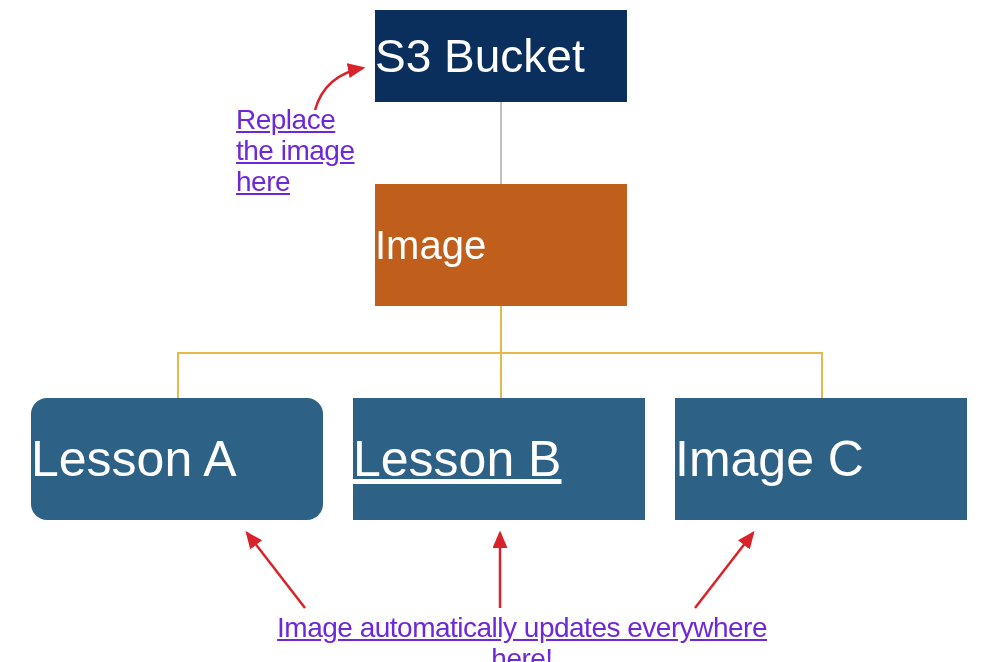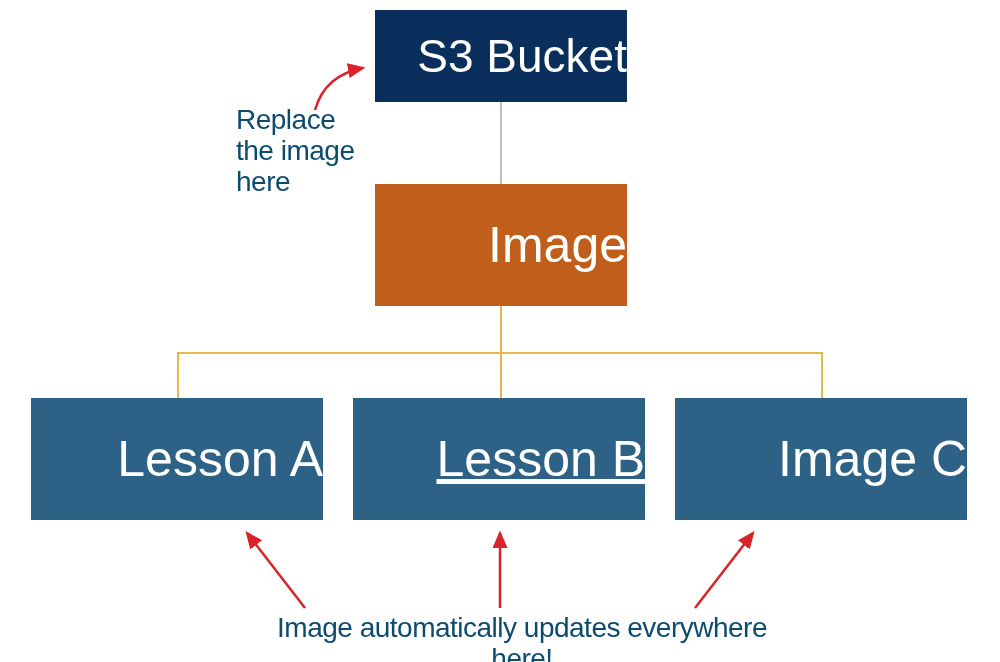--- a/index.html
+++ b/index.html
@@ -8,48 +8,48 @@
       height: 662px;
       background: #fff;
       position: relative;
       font-family: "Segoe UI", "Helvetica Neue", Arial, sans-serif;
       overflow: hidden;
     }
     .box {
       position: absolute;
       display: flex;
       align-items: center;
-      justify-content: flex-end;
+      justify-content: flex-start;
       color: #fff;
       font-weight: 300;
     }
     .box-s3 {
       left: 375px;
       top: 10px;
       width: 252px;
       height: 92px;
       background: #0a2f5c;
       font-size: 46px;
     }
     .box-image {
       left: 375px;
       top: 184px;
       width: 252px;
       height: 122px;
       background: #c05f1c;
-      font-size: 50px;
+      font-size: 40px;
     }
     .box-lesson {
       top: 398px;
       width: 292px;
       height: 122px;
       background: #2d6286;
       font-size: 50px;
     }
-    .box-lesson-a { left: 31px; }
+    .box-lesson-a { left: 31px; border-radius: 16px; }
     .box-lesson-b { left: 353px; text-decoration: underline; }
     .box-lesson-c { left: 675px; }
 
     .connector {
       position: absolute;
       background: #bfbfbf;
     }
     .conn-top {
       left: 500px;
       top: 102px;
@@ -72,26 +72,27 @@
       top: 352px;
       width: 646px;
       height: 2px;
     }
     .tree-v-a { left: 177px; top: 352px; width: 2px; height: 46px; }
     .tree-v-b { left: 500px; top: 352px; width: 2px; height: 46px; }
     .tree-v-c { left: 821px; top: 352px; width: 2px; height: 46px; }
 
     .annotation {
       position: absolute;
-      color: #0c4a6e;
+      color: #6d28d9;
       font-size: 28px;
       font-weight: 400;
       line-height: 1.1;
       font-stretch: condensed;
       letter-spacing: -0.5px;
+      text-decoration: underline;
     }
     .anno-replace {
       left: 236px;
       top: 105px;
       width: 140px;
     }
     .anno-updates {
       left: 262px;
       top: 613px;
       width: 520px;

